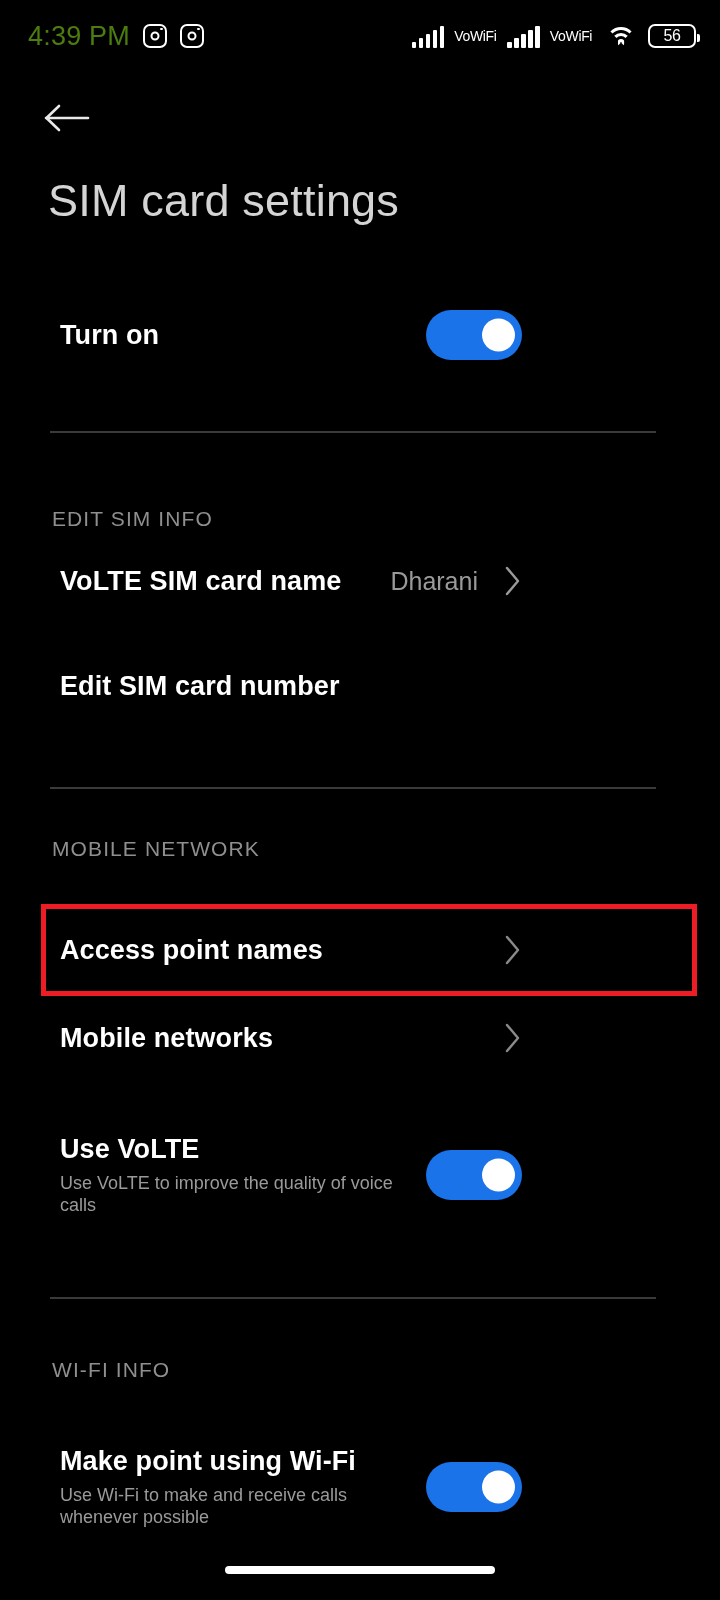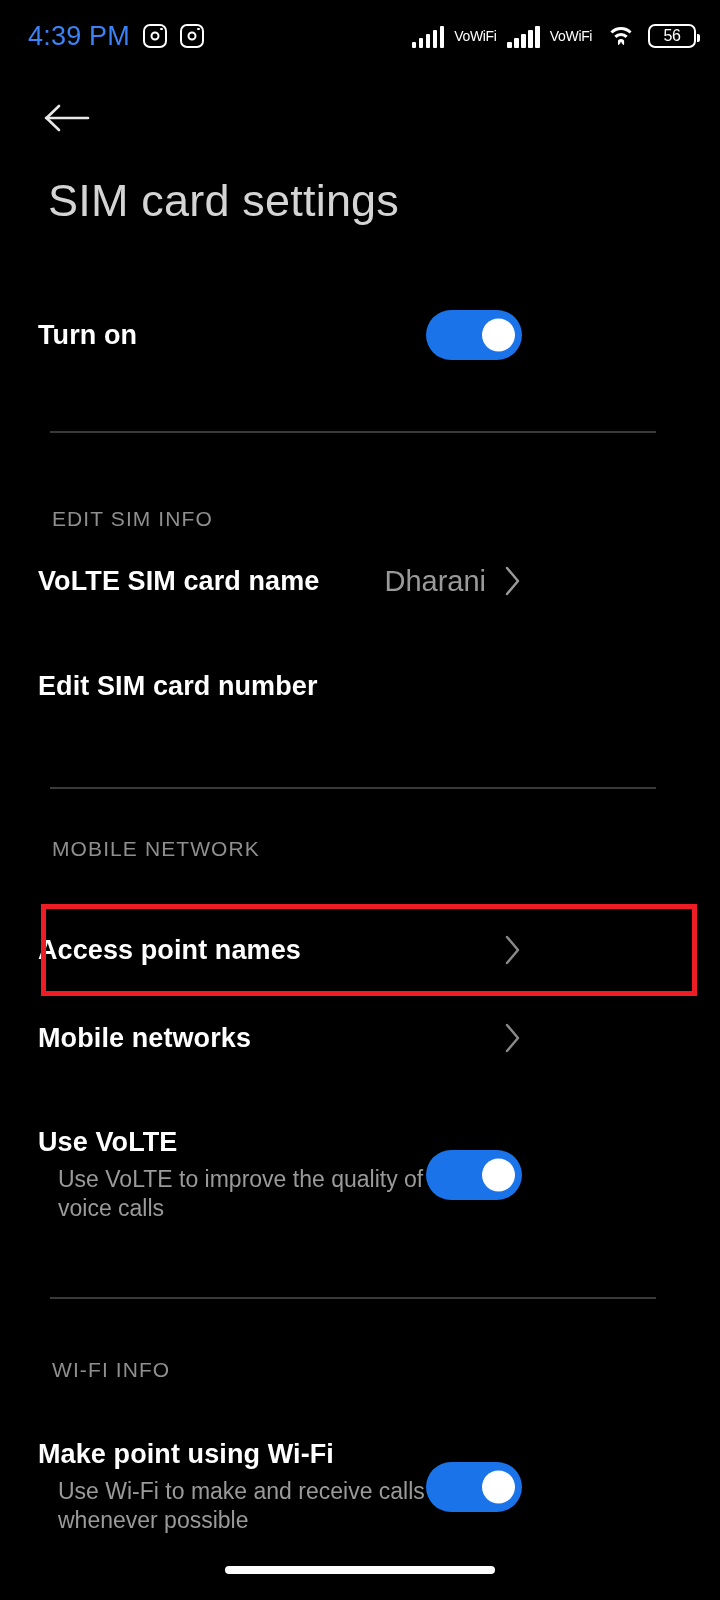--- a/index.html
+++ b/index.html
@@ -11,21 +11,21 @@
   }
   .screen { position:relative; width:720px; height:1600px; background:#000; }
 
   
   .statusbar {
     position:absolute; top:0; left:0; width:720px; height:72px;
     display:flex; align-items:center; justify-content:space-between;
     padding:0 24px 0 28px;
   }
   .sb-left { display:flex; align-items:center; gap:13px; }
-  .sb-time { color:#3b82f6; font-size:27px; font-weight:400; letter-spacing:0.2px; }
+  .sb-time { color:#4d7c0f; font-size:27px; font-weight:400; letter-spacing:0.2px; }
   .ig-icon { width:24px; height:24px; position:relative; }
   .ig-icon .ig-outer {
     position:absolute; inset:0; border:2.4px solid #fff; border-radius:7px;
   }
   .ig-icon .ig-inner {
     position:absolute; left:50%; top:50%; width:9px; height:9px;
     transform:translate(-50%,-50%);
     border:2.2px solid #fff; border-radius:50%;
   }
   .ig-icon .ig-dot {
@@ -82,29 +82,29 @@
   .page-title {
     position:absolute; left:48px; top:175px;
     color:#d4d4d4; font-size:45px; font-weight:300; letter-spacing:0.2px;
     white-space:nowrap;
   }
 
   
   .row {
     position:absolute; left:0; width:574px;
     display:flex; align-items:center;
-    padding:0 52px 0 38px;
+    padding:0 52px 0 60px;
   }
   .row-main { flex:1 1 auto; min-width:0; }
   .row-title { color:#fff; font-size:27px; font-weight:700; letter-spacing:0.1px; }
   .row-sub {
-    color:#9a9a9a; font-size:23px; font-weight:400; line-height:1.25;
-    margin-top:7px; max-width:470px;margin-left:20px;
-  }
-  .row-value { color:#9a9a9a; font-size:29px; font-weight:400; margin-right:18px; }
+    color:#9a9a9a; font-size:18px; font-weight:400; line-height:1.25;
+    margin-top:7px; max-width:470px;
+  }
+  .row-value { color:#9a9a9a; font-size:25px; font-weight:400; margin-right:26px; }
 
   .chevron { flex:0 0 auto; display:flex; align-items:center; }
 
   .toggle {
     flex:0 0 auto; width:96px; height:50px; border-radius:25px;
     background:#1a73e8; position:relative;
   }
   .toggle .knob {
     position:absolute; right:7px; top:50%; transform:translateY(-50%);
     width:33px; height:33px; border-radius:50%; background:#fff;

